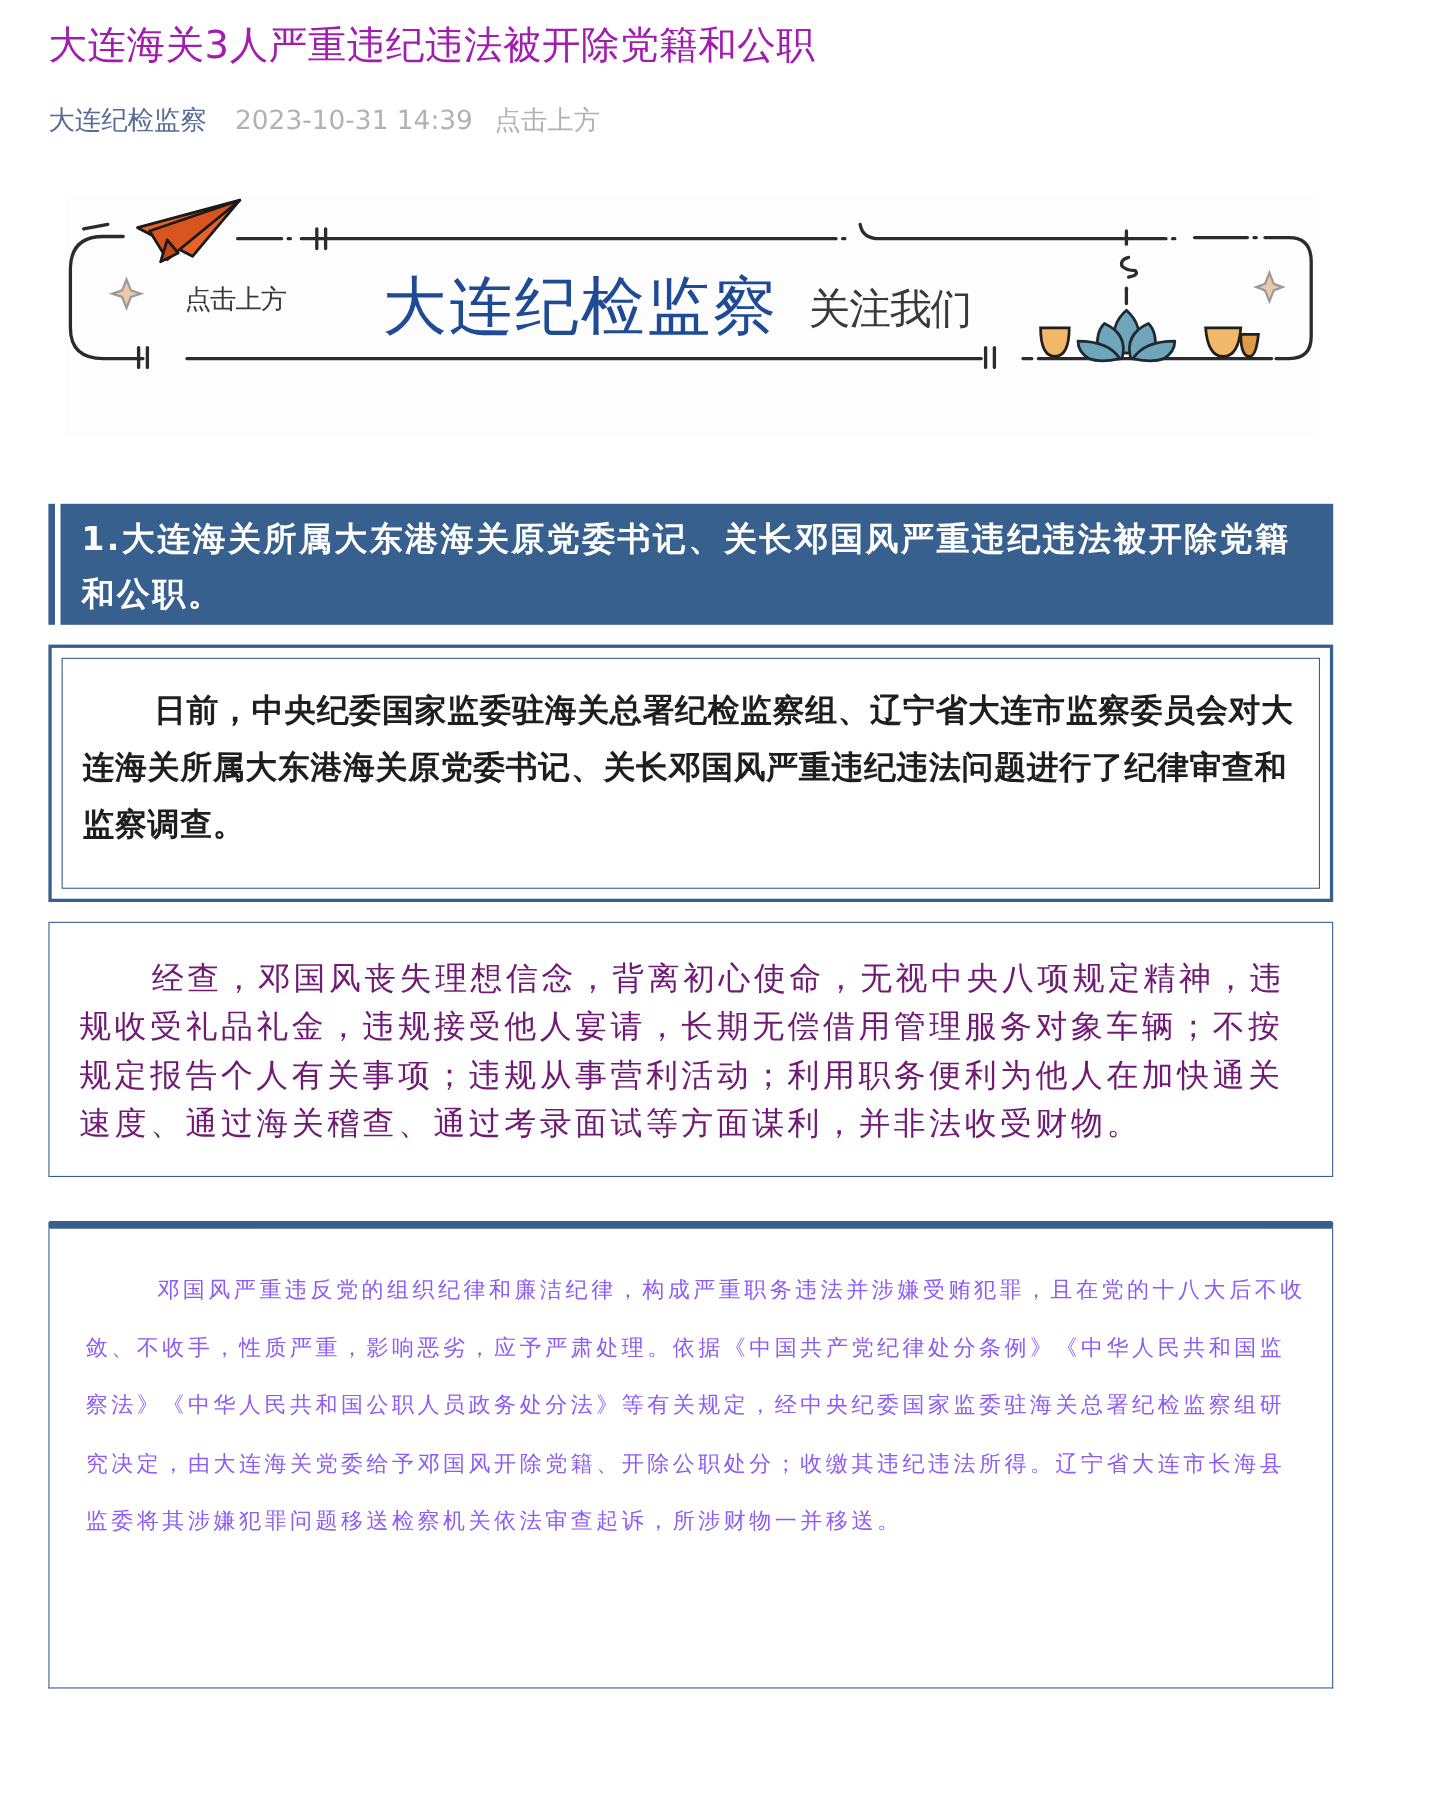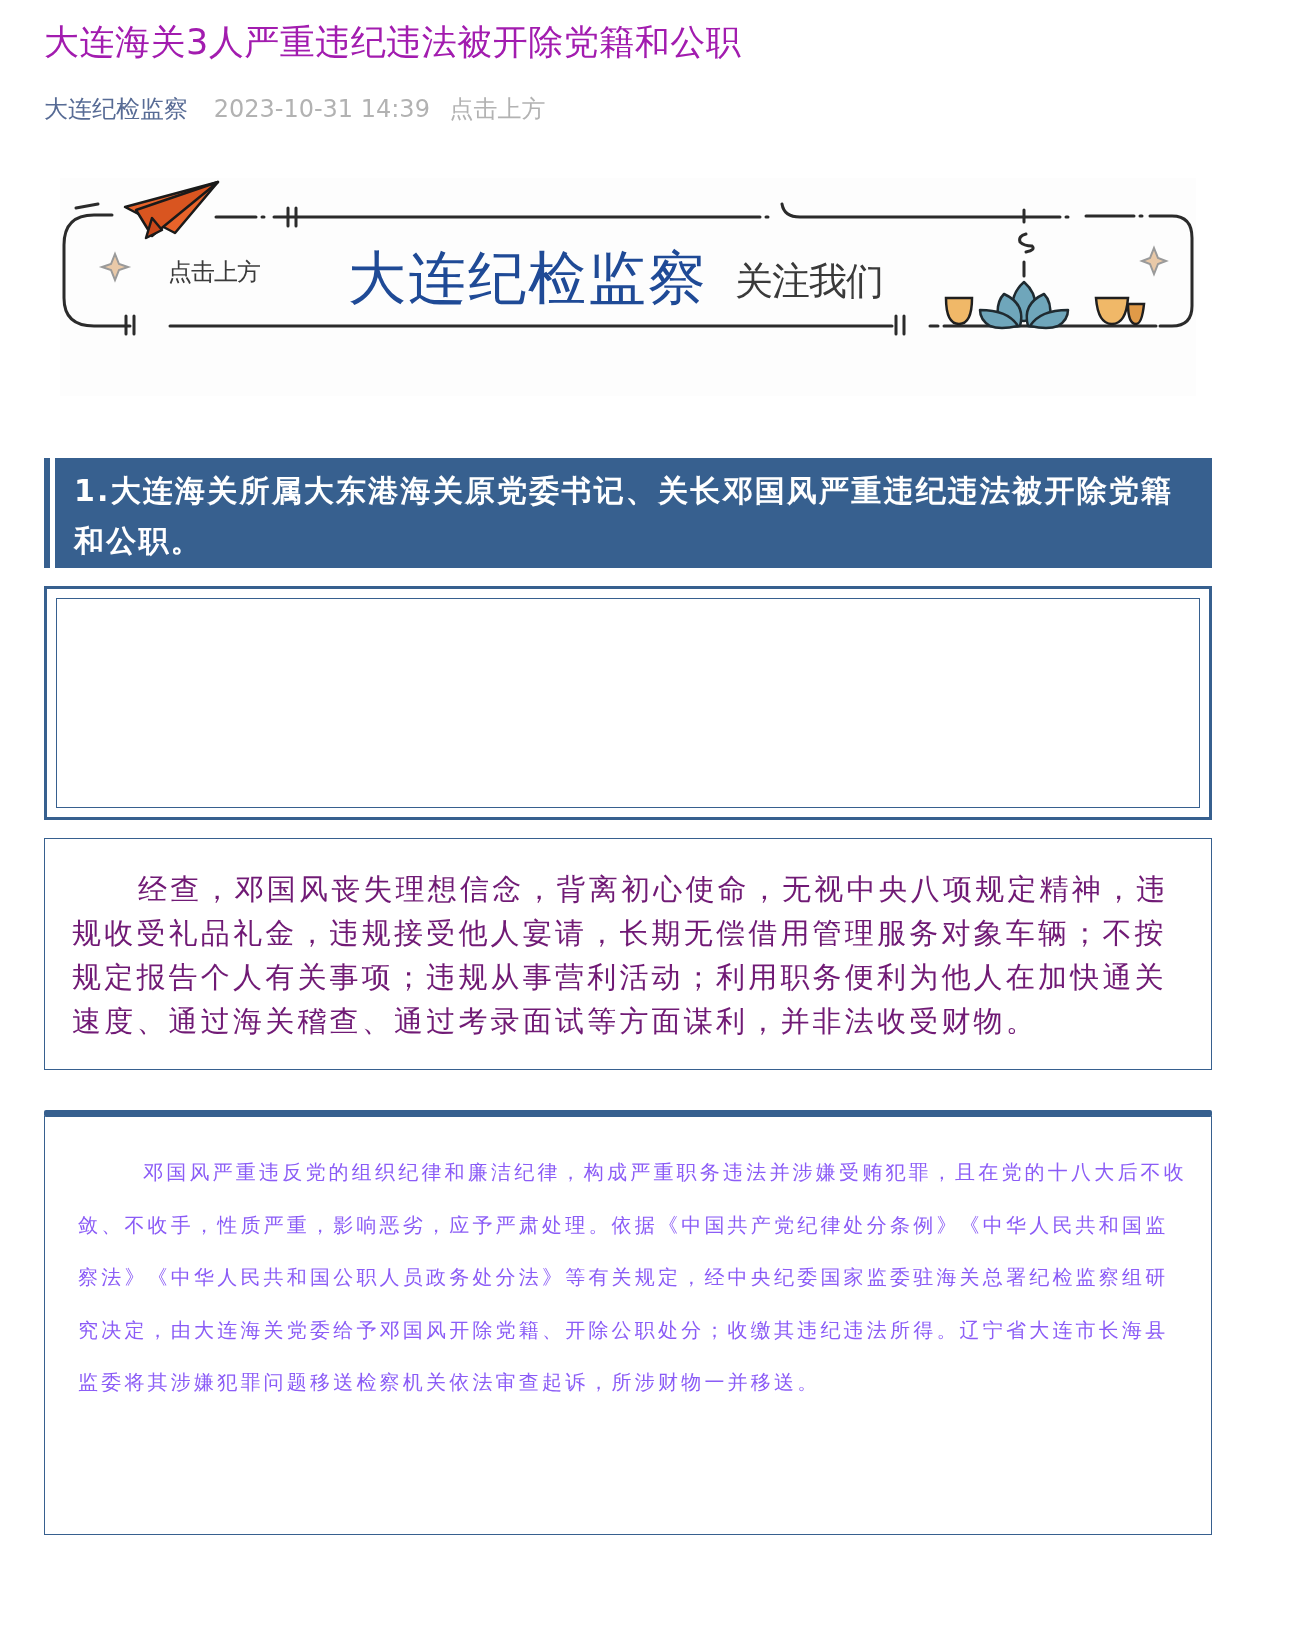--- a/index.html
+++ b/index.html
@@ -113,20 +113,21 @@
 </div>
 
 <div class="sec-head">
   <div class="stripe"></div>
   <div class="bar"></div>
   <div class="txt">1.大连海关所属大东港海关原党委书记、关长邓国风严重违纪违法被开除党籍和公职。</div>
 </div>
 
 <div class="box1">
   <div class="inner"></div>
+  <div class="txt">日前，中央纪委国家监委驻海关总署纪检监察组、辽宁省大连市监察委员会对大连海关所属大东港海关原党委书记、关长邓国风严重违纪违法问题进行了纪律审查和监察调查。</div>
 </div>
 
 <div class="box2">
   <div class="txt">经查，邓国风丧失理想信念，背离初心使命，无视中央八项规定精神，违规收受礼品礼金，违规接受他人宴请，长期无偿借用管理服务对象车辆；不按规定报告个人有关事项；违规从事营利活动；利用职务便利为他人在加快通关速度、通过海关稽查、通过考录面试等方面谋利，并非法收受财物。</div>
 </div>
 
 <div class="box3-bar"></div>
 <div class="box3">
   <div class="txt">邓国风严重违反党的组织纪律和廉洁纪律，构成严重职务违法并涉嫌受贿犯罪，且在党的十八大后不收敛、不收手，性质严重，影响恶劣，应予严肃处理。依据《中国共产党纪律处分条例》《中华人民共和国监察法》《中华人民共和国公职人员政务处分法》等有关规定，经中央纪委国家监委驻海关总署纪检监察组研究决定，由大连海关党委给予邓国风开除党籍、开除公职处分；收缴其违纪违法所得。辽宁省大连市长海县监委将其涉嫌犯罪问题移送检察机关依法审查起诉，所涉财物一并移送。</div>
 </div>

